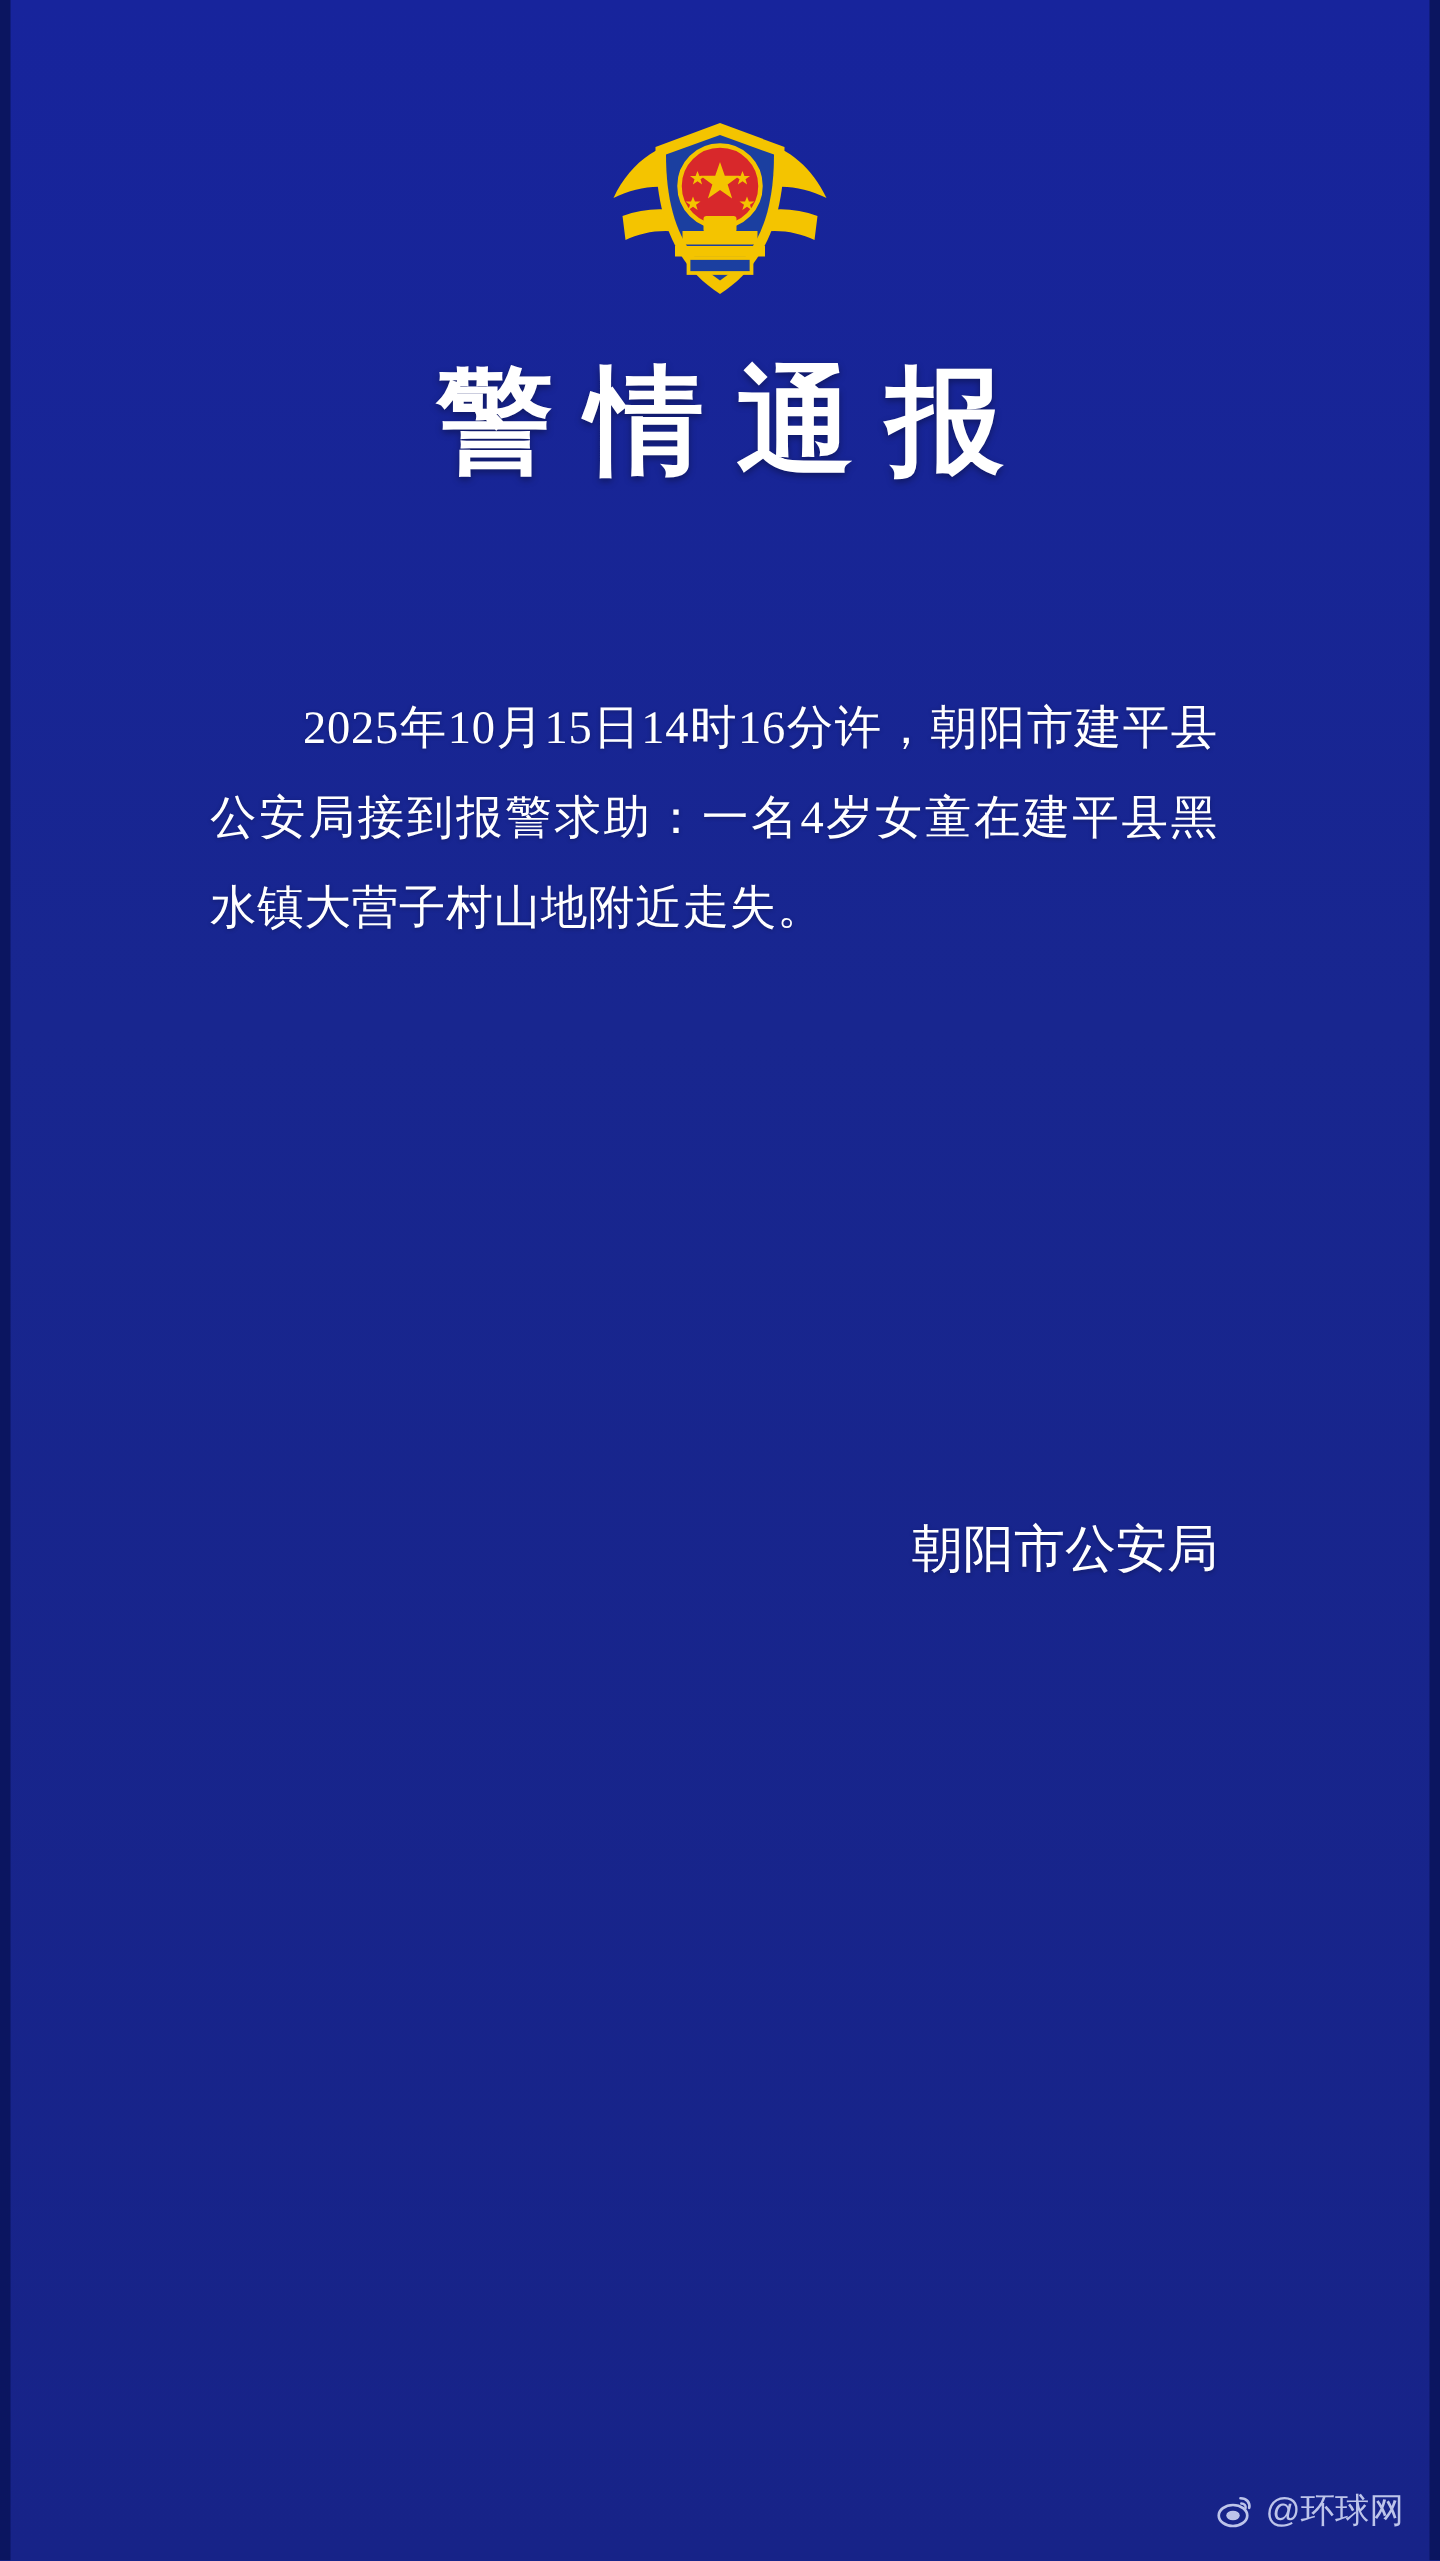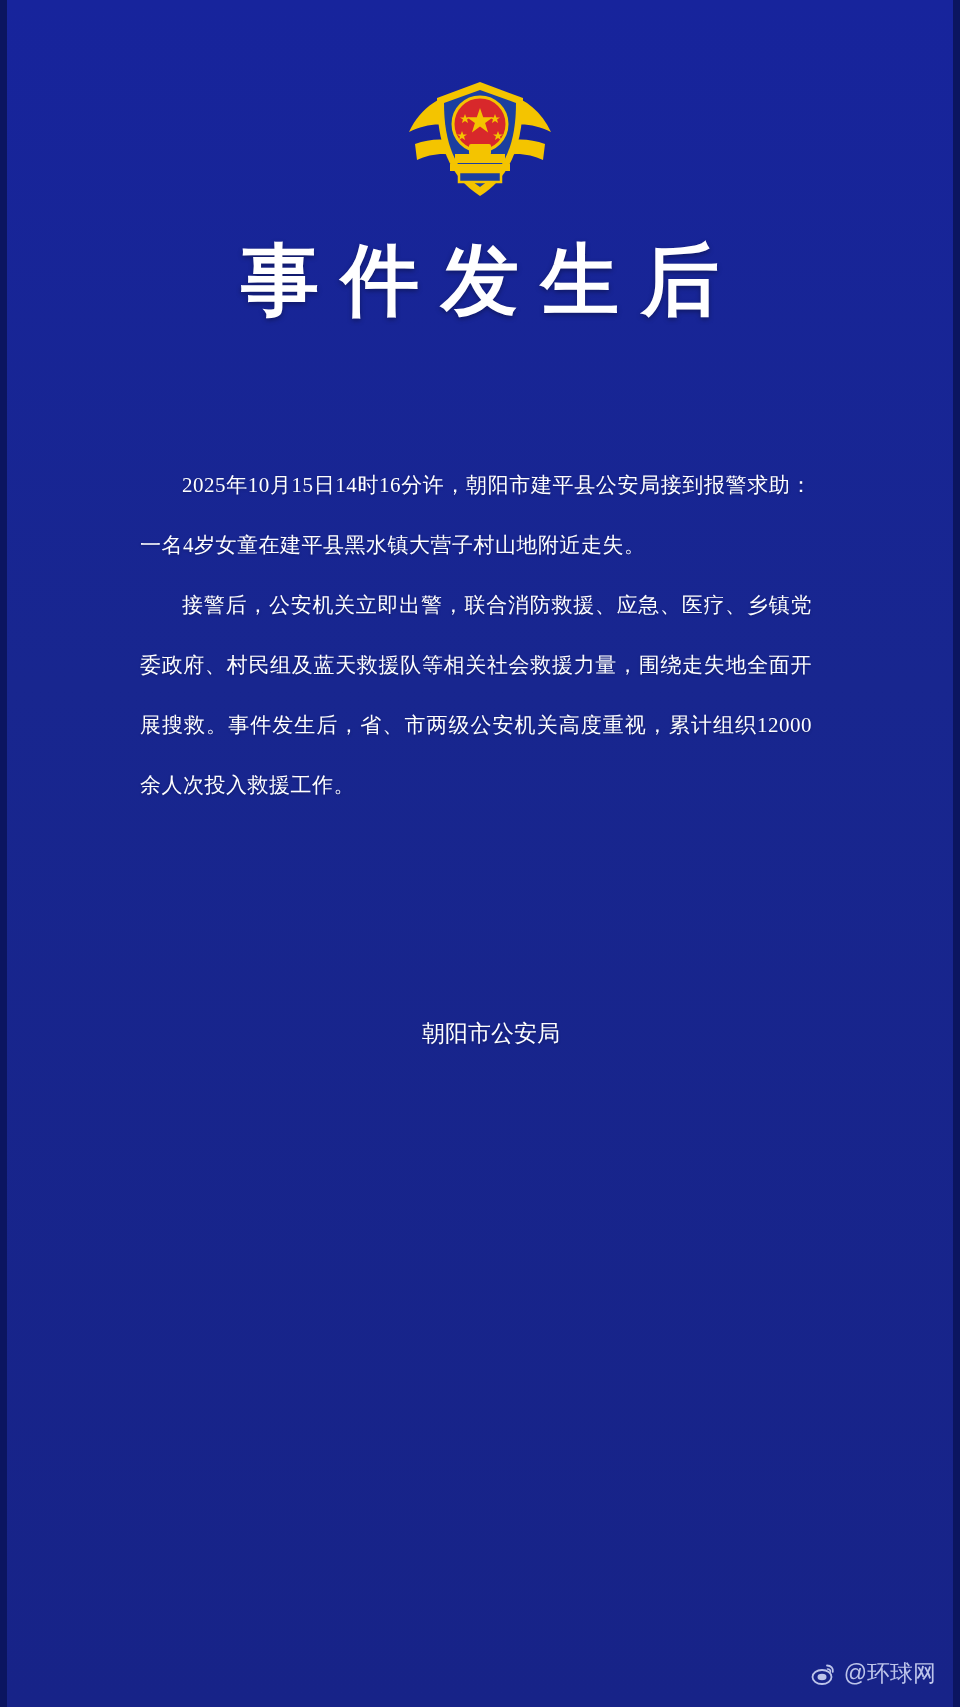--- a/index.html
+++ b/index.html
@@ -59,41 +59,41 @@
     line-height: 1.1;
     text-shadow: 0 2px 5px rgba(0,0,0,0.35);
   }
 
   .body-text {
     position: absolute;
     top: 455px;
     left: 140px;
     width: 672px;
     color: #ffffff;
-    font-size: 21px;
+    font-size: 31px;
     line-height: 60px;
     letter-spacing: 0.5px;
     text-shadow: 0 1px 3px rgba(0,0,0,0.25);
     font-family: Liberation Serif, serif;
   }
   .body-text p {
     margin: 0 0 0 0;
     text-indent: 2em;
     text-align: justify;
     text-justify: inter-ideograph;
   }
   .signature {
     position: absolute;
     top: 1005px;
-    left: 155px;
+    left: 140px;
     width: 672px;
     color: #ffffff;
-    font-size: 23px;
+    font-size: 34px;
     line-height: 58px;
-    text-align: center;
+    text-align: right;
     text-shadow: 0 1px 3px rgba(0,0,0,0.25);
   }
   .watermark {
     position: absolute;
     right: 24px;
     bottom: 18px;
     display: flex;
     align-items: center;
     gap: 8px;
     color: #cfd6f5;
@@ -141,25 +141,24 @@
 
         <rect x="60" y="96" width="50" height="9" fill="#f4c400"></rect>
         <rect x="55" y="106" width="60" height="7" fill="#f4c400"></rect>
         <rect x="64" y="114" width="42" height="10" fill="#1b3fa0"></rect>
         <rect x="64" y="114" width="42" height="10" fill="none" stroke="#f4c400" stroke-width="2.5"></rect>
         <rect x="74" y="86" width="22" height="11" rx="2" fill="#f4c400"></rect>
       </svg>
     </div>
   </div>
 
-  <div class="title">事件发生后</div>
+  <div class="title">警情通报</div>
 
   <div class="body-text">
     <p>2025年10月15日14时16分许，朝阳市建平县公安局接到报警求助：一名4岁女童在建平县黑水镇大营子村山地附近走失。</p>
-    <p>接警后，公安机关立即出警，联合消防救援、应急、医疗、乡镇党委政府、村民组及蓝天救援队等相关社会救援力量，围绕走失地全面开展搜救。事件发生后，省、市两级公安机关高度重视，累计组织12000余人次投入救援工作。</p>
   </div>
 
   <div class="signature">
     <div>朝阳市公安局</div>
   </div>
 
   <div class="watermark">
     <span class="wb-logo">
       <svg viewBox="0 0 25 25" width="25" height="25" aria-hidden="true">
         <ellipse cx="11" cy="16" rx="9.5" ry="7" fill="none" stroke="#cfd6f5" stroke-width="1.8"></ellipse>

